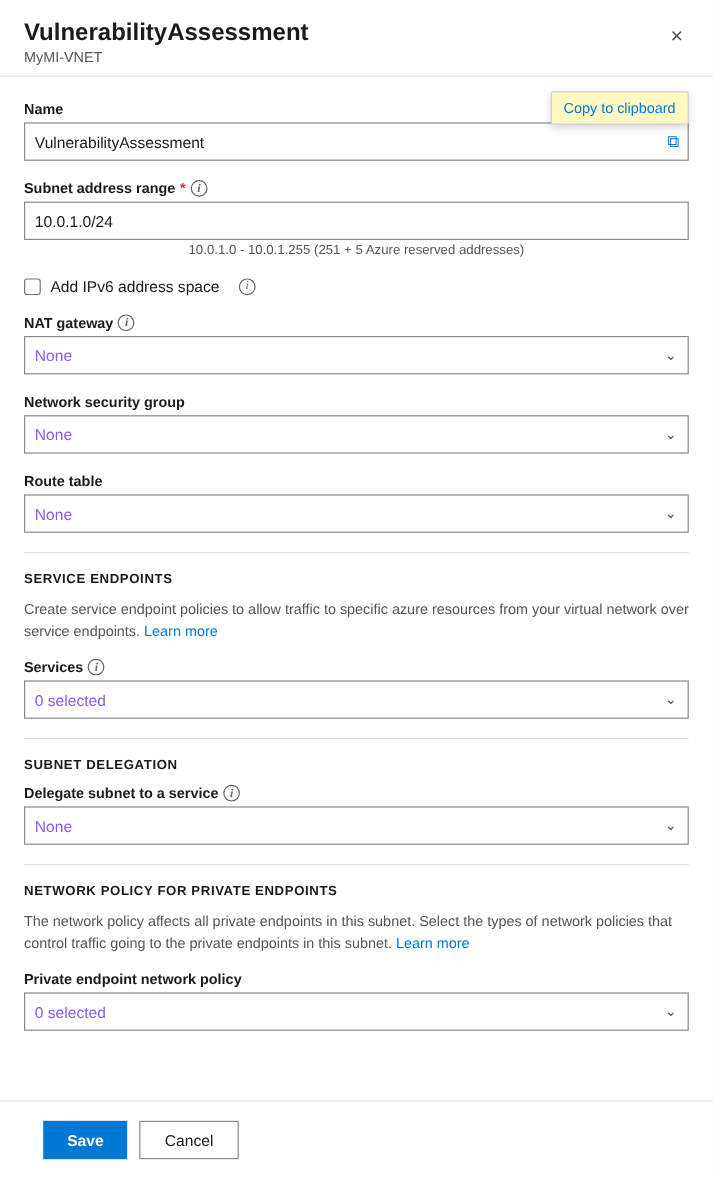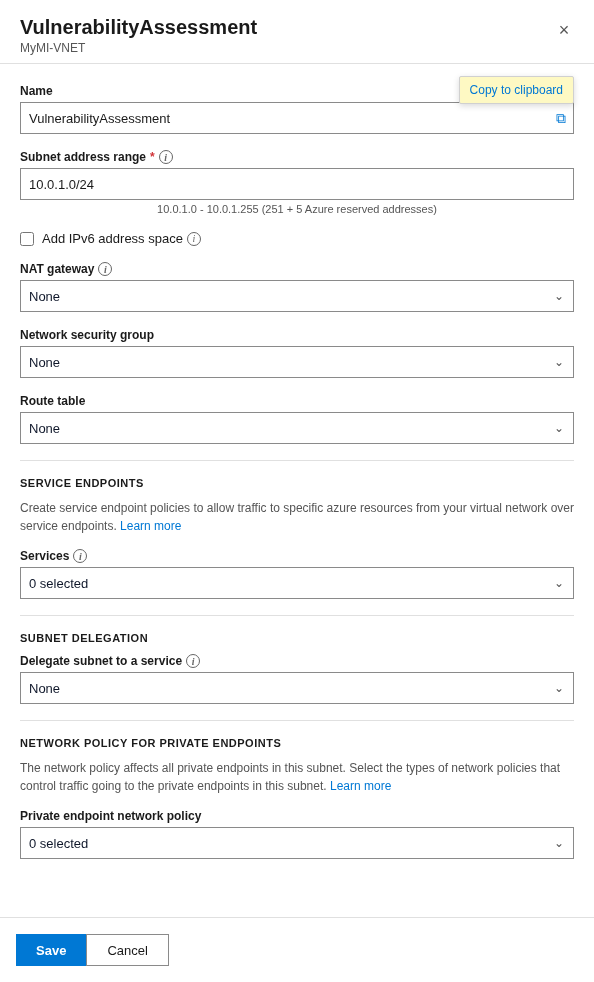--- a/index.html
+++ b/index.html
@@ -140,32 +140,32 @@
     .checkbox-row input[type="checkbox"] {
       width: 14px;
       height: 14px;
       cursor: pointer;
     }
     .checkbox-label {
       font-size: 13px;
       color: #1a1a1a;
       display: flex;
       align-items: center;
-      gap: 4px;
+      gap: 16px;
     }
     .select-wrapper {
       position: relative;
     }
     .select-field {
       width: 100%;
       height: 32px;
       border: 1px solid #8a8a8a;
       padding: 0 32px 0 8px;
       font-size: 13px;
-      color: #0f172a;
+      color: #8b5cf6;
       background: #fff;
       appearance: none;
       cursor: pointer;
       outline: none;
     }
     .chevron-icon {
       position: absolute;
       right: 10px;
       top: 50%;
       transform: translateY(-50%);
@@ -188,23 +188,24 @@
       margin-bottom: 14px;
       line-height: 1.5;
     }
     .learn-more {
       color: #0078d4;
       text-decoration: none;
       cursor: pointer;
       margin-top: 12px;
     }
     .panel-footer {
-      padding: 16px 16px;
+      padding: 16px 36px;
       border-top: 1px solid #e0e0e0;
       display: flex;
+      gap: 10px;
     }
     .btn-save {
       background: #0078d4;
       color: #fff;
       border: none;
       padding: 6px 20px;
       font-size: 13px;
       font-weight: 600;
       cursor: pointer;
       height: 32px;

